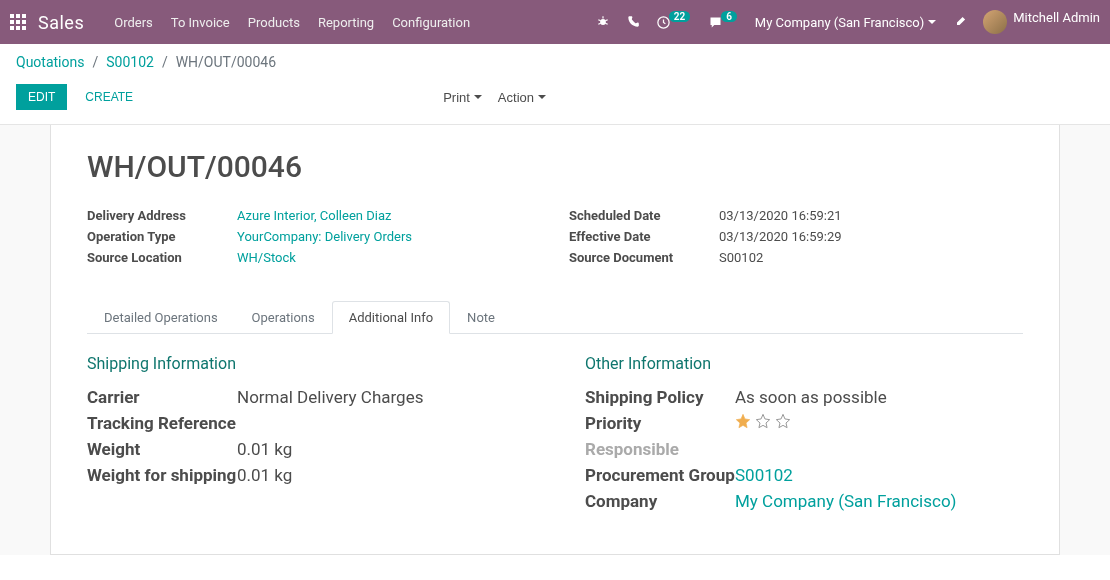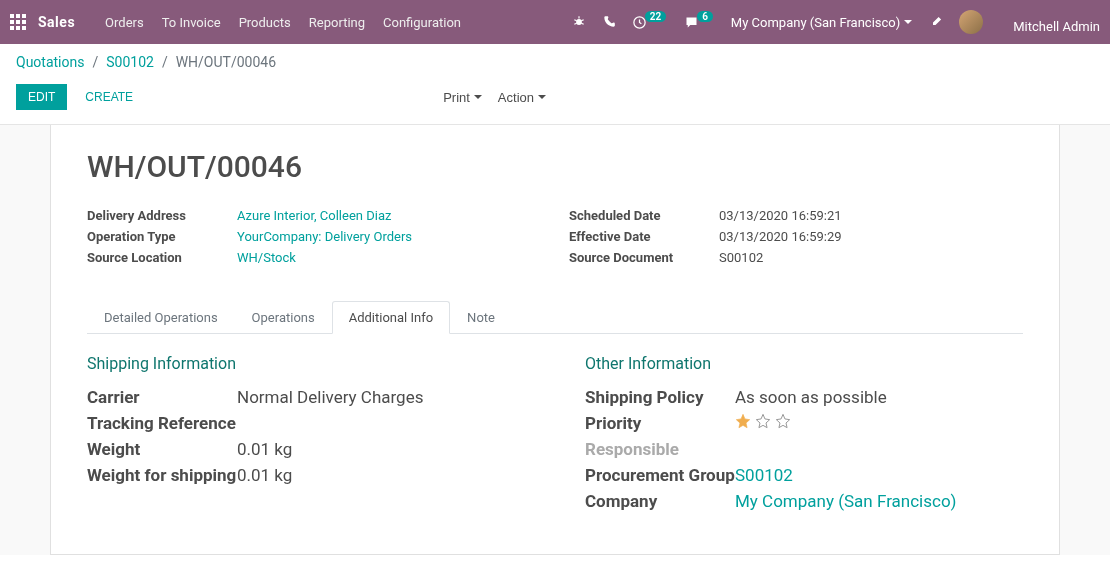--- a/index.html
+++ b/index.html
@@ -1,28 +1,28 @@
 <!DOCTYPE html>
 <html><head>
 <meta charset="utf-8">
 <style>
   * { margin: 0; padding: 0; box-sizing: border-box; }
   body { font-family: -apple-system, BlinkMacSystemFont, "Segoe UI", Roboto, "Helvetica Neue", sans-serif; font-size: 13px; color: #4c4c4c; background: #fff; }
   
   .navbar { background: #875a7b; height: 44px; display: flex; align-items: center; color: #fff; padding: 0 10px; }
   .navbar-apps-icon svg { display: block; }
-  .navbar-brand { font-size: 14px; font-weight: 700; margin-left: 12px; margin-right: 30px; letter-spacing: 0.5px; }
+  .navbar-brand { font-size: 18px; font-weight: 400; margin-left: 12px; margin-right: 30px; letter-spacing: 0.5px; }
   .navbar-menu { display: flex; gap: 18px; flex: 1; }
   .navbar-menu-item { color: #eee; cursor: pointer; font-size: 13px; }
   .navbar-right { display: flex; align-items: center; gap: 16px; margin-left: auto; }
   .navbar-right .icon-btn { display: inline-flex; align-items: center; cursor: pointer; position: relative; }
   .badge { background: #00a09d; color: #fff; border-radius: 8px; font-size: 10px; padding: 0 5px; position: relative; top: -6px; left: -2px; font-weight: 600; }
   .company-selector { display: flex; align-items: center; gap: 4px; cursor: pointer; font-size: 13px; }
   .avatar { width: 24px; height: 24px; border-radius: 50%; background: linear-gradient(135deg,#d4a574,#8b6f47); display: inline-block; margin-right: 6px; vertical-align: middle; }
-  .user-block { display: flex; align-items: flex-end; cursor: pointer; gap: 24px; }
+  .user-block { display: flex; align-items: flex-start; cursor: pointer; }
 
   .control-panel { border-bottom: 1px solid #e5e5e5; padding: 10px 16px 14px; }
   .breadcrumb { font-size: 14px; color: #6c757d; margin-bottom: 14px; }
   .breadcrumb a { color: #00a09d; text-decoration: none; cursor: pointer; }
   .breadcrumb .sep { margin: 0 8px; color: #6c757d; }
   .breadcrumb .active { color: #6c757d; }
   .cp-row { display: flex; align-items: center; }
   .btn-edit { background: #00a09d; color: #fff; border: none; padding: 6px 12px; font-weight: 500; cursor: pointer; font-size: 12px; }
   .btn-create { background: transparent; color: #00a09d; border: none; padding: 6px 12px; margin-left: 6px; font-weight: 500; cursor: pointer; font-size: 12px; }
   .cp-center { margin-left: auto; margin-right: auto; display: flex; gap: 16px; }

